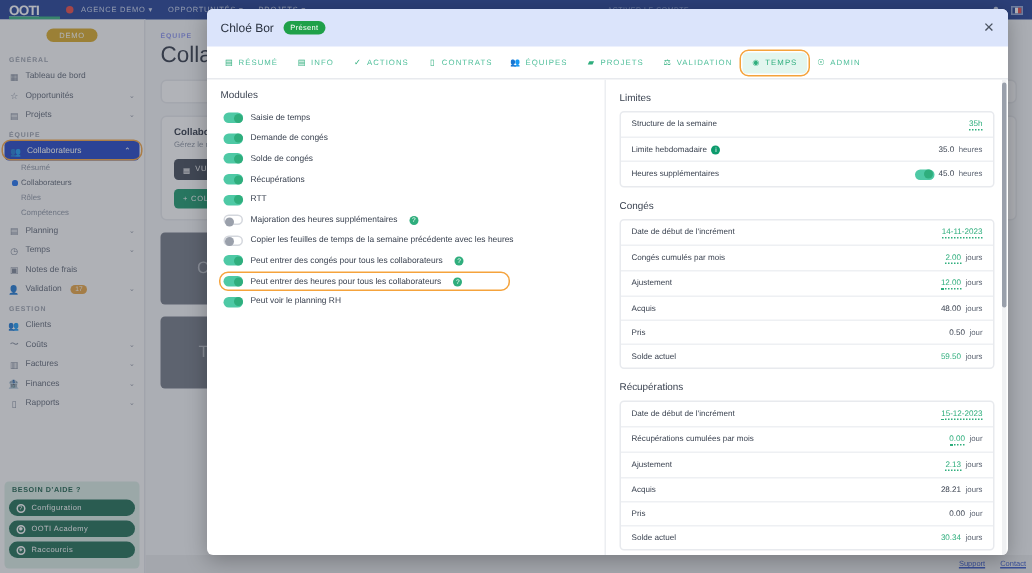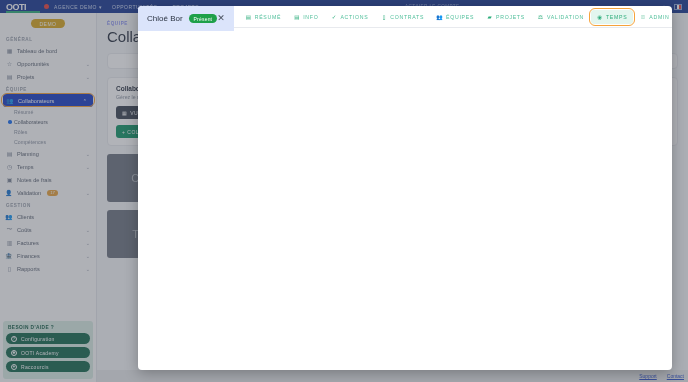--- a/index.html
+++ b/index.html
@@ -69,21 +69,21 @@
      display:flex; align-items:center; justify-content:flex-end; gap:10px; padding-right:4px;}
   .footer-link { color:#2f52c8; font-size:5px; text-decoration:underline;}
 
   .dim { position:absolute; inset:0; background:rgba(70,75,85,0.42); }
 
   
   .modal {
     position:absolute; left:138px; top:6px; width:534px; height:364px;
     background:#fff; border-radius:4px; overflow:hidden;
     box-shadow:0 3px 14px rgba(0,0,0,0.28);
-    display:flex; flex-direction:row;
+    display:flex; flex-direction:column;
   }
   .modal-head { background:#dbe4fb; height:25px; display:flex; align-items:center; padding:0 9px; flex:0 0 auto;}
   .modal-title { font-size:8px; color:#2b3342; }
   .present-badge { background:#1fa049; color:#fff; font-size:5px; border-radius:7px; padding:1.5px 5px; margin-left:6px; letter-spacing:0.2px;}
   .modal-close { margin-left:auto; color:#4a5260; font-size:9px; line-height:1; cursor:pointer;}
 
   .tabs { height:22px; display:flex; align-items:center; gap:1px; padding:0 6px; border-bottom:1px solid #e8eaee; position:relative; flex:0 0 auto;}
   .tab { display:flex; align-items:center; gap:3px; font-size:5.2px; letter-spacing:0.7px;
      color:#4fbf9a; padding:4px 6px; border-radius:3px; white-space:nowrap;}
   .tab .tic { width:6px;height:6px; display:inline-flex;align-items:center;justify-content:center; color:#2fae7d; font-size:5.5px;}

